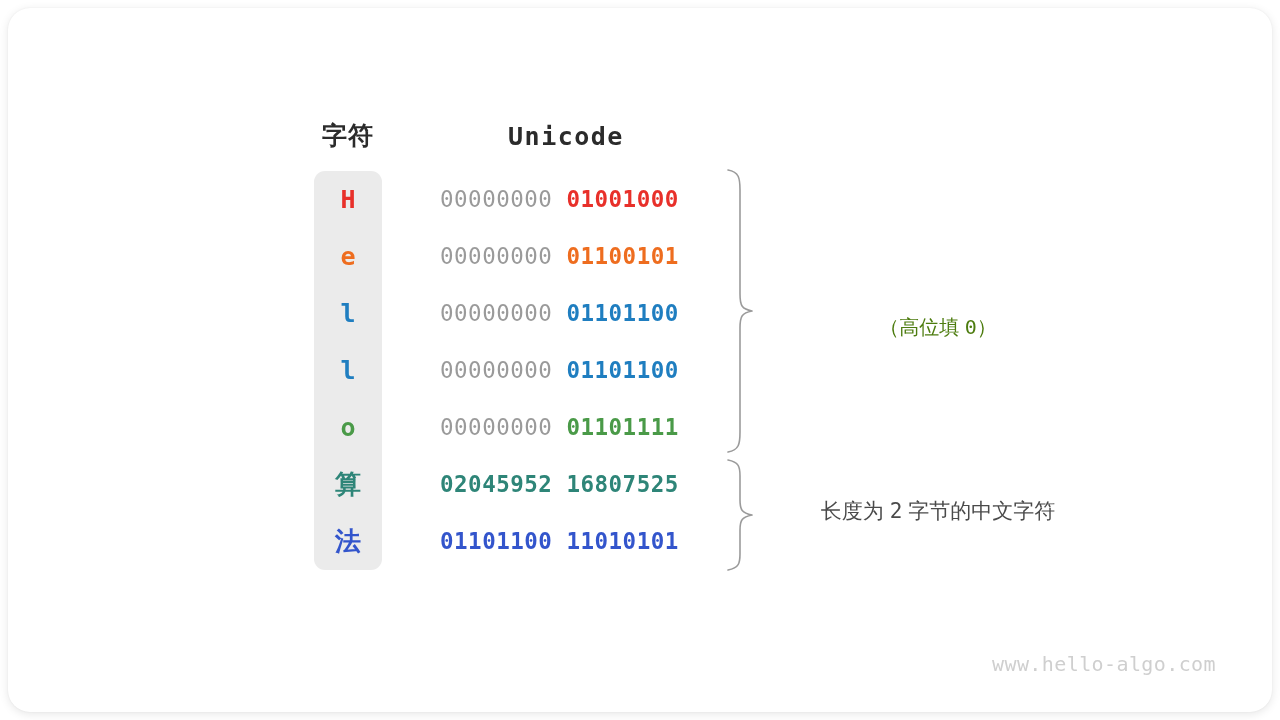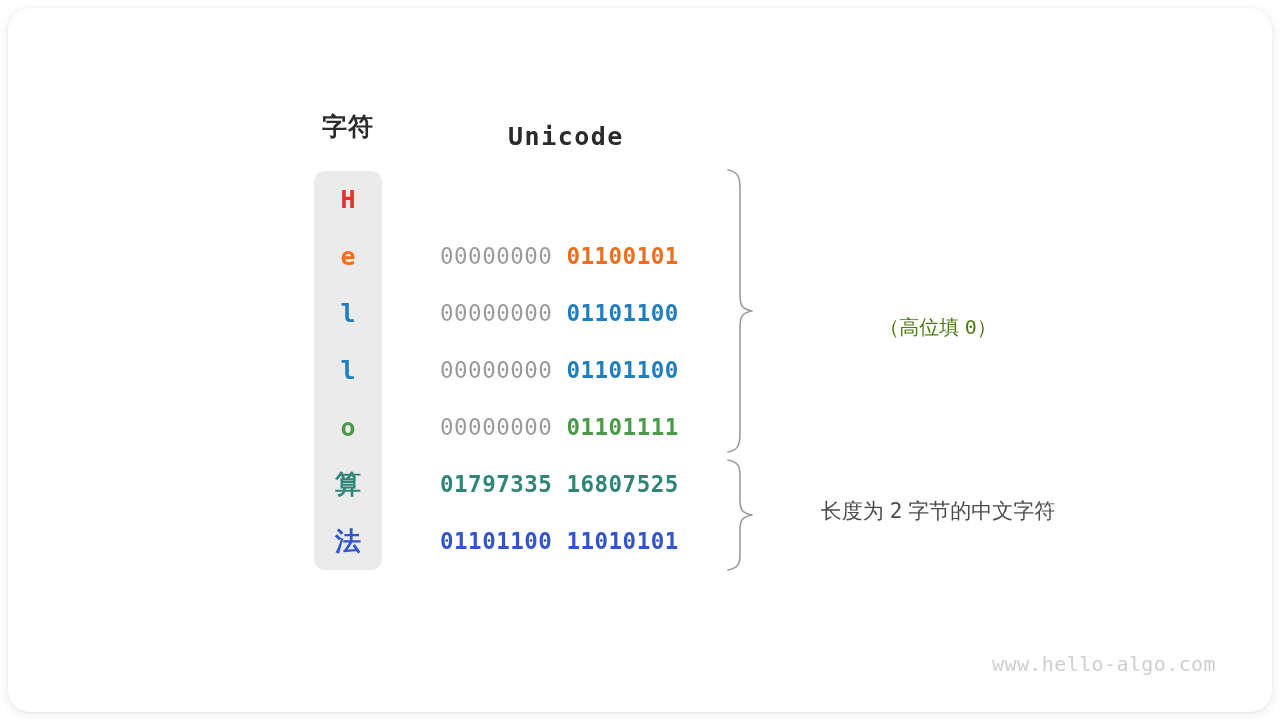--- a/index.html
+++ b/index.html
@@ -35,21 +35,21 @@
 
   
   .hdr {
     position: absolute;
     font-weight: bold;
     color: #2b2b2b;
     white-space: nowrap;
   }
   .hdr-char {
     left: 306px;
-    top: 102px;
+    top: 111px;
     width: 68px;
     text-align: center;
     font-size: 25px;
     letter-spacing: 1px;
   }
   .hdr-unicode {
     left: 432px;
     top: 114px;
     width: 252px;
     text-align: center;
@@ -160,20 +160,21 @@
 <div class="canvas">
   <div class="card">
 
     <div class="hdr hdr-char">字符</div>
     <div class="hdr hdr-unicode">Unicode</div>
 
     <div class="char-panel"></div>
 
     <div class="row" style="top:163px;">
       <div class="glyph" style="color:#e8302a;">H</div>
+      <div class="bits"><span class="hi">00000000</span> <span class="lo" style="color:#e8302a;">01001000</span></div>
     </div>
 
     <div class="row" style="top:220px;">
       <div class="glyph" style="color:#ee6d1f;">e</div>
       <div class="bits"><span class="hi">00000000</span> <span class="lo" style="color:#ee6d1f;">01100101</span></div>
     </div>
 
     <div class="row" style="top:277px;">
       <div class="glyph" style="color:#1f7ec0;">l</div>
       <div class="bits"><span class="hi">00000000</span> <span class="lo" style="color:#1f7ec0;">01101100</span></div>
@@ -184,21 +185,21 @@
       <div class="bits"><span class="hi">00000000</span> <span class="lo" style="color:#1f7ec0;">01101100</span></div>
     </div>
 
     <div class="row" style="top:391px;">
       <div class="glyph" style="color:#4a9a48;">o</div>
       <div class="bits"><span class="hi">00000000</span> <span class="lo" style="color:#4a9a48;">01101111</span></div>
     </div>
 
     <div class="row" style="top:448px;">
       <div class="glyph cjk" style="color:#2e8578;">算</div>
-      <div class="bits"><span class="full" style="color:#2e8578;">01797335</span> <span class="full" style="color:#2e8578;">16807525</span></div>
+      <div class="bits"><span class="full" style="color:#2e8578;">02045952</span> <span class="full" style="color:#2e8578;">16807525</span></div>
     </div>
 
     <div class="row" style="top:505px;">
       <div class="glyph cjk" style="color:#3355cc;">法</div>
       <div class="bits"><span class="full" style="color:#3355cc;">01101100</span> <span class="full" style="color:#3355cc;">11010101</span></div>
     </div>
 
     <svg class="brace" style="left:714px; top:158px;" width="42" height="290" viewBox="0 0 42 290">
       <path d="M 6 4
                C 17 6, 18 12, 18 24

